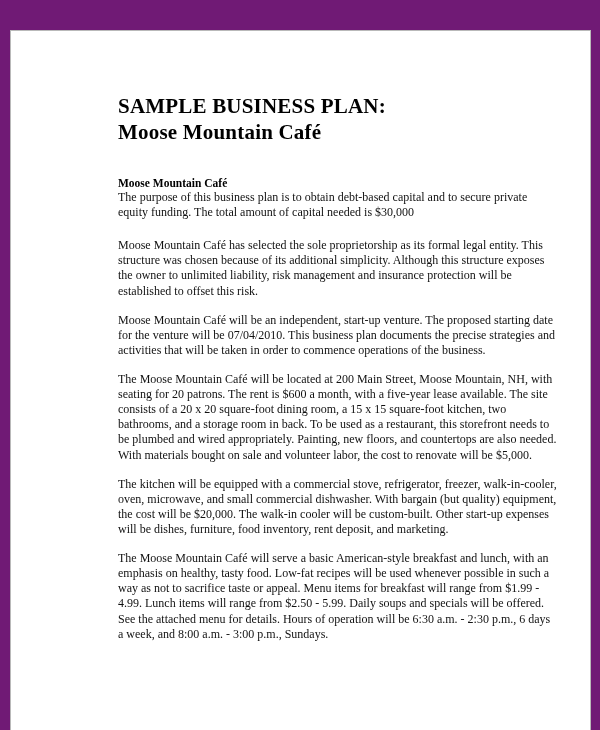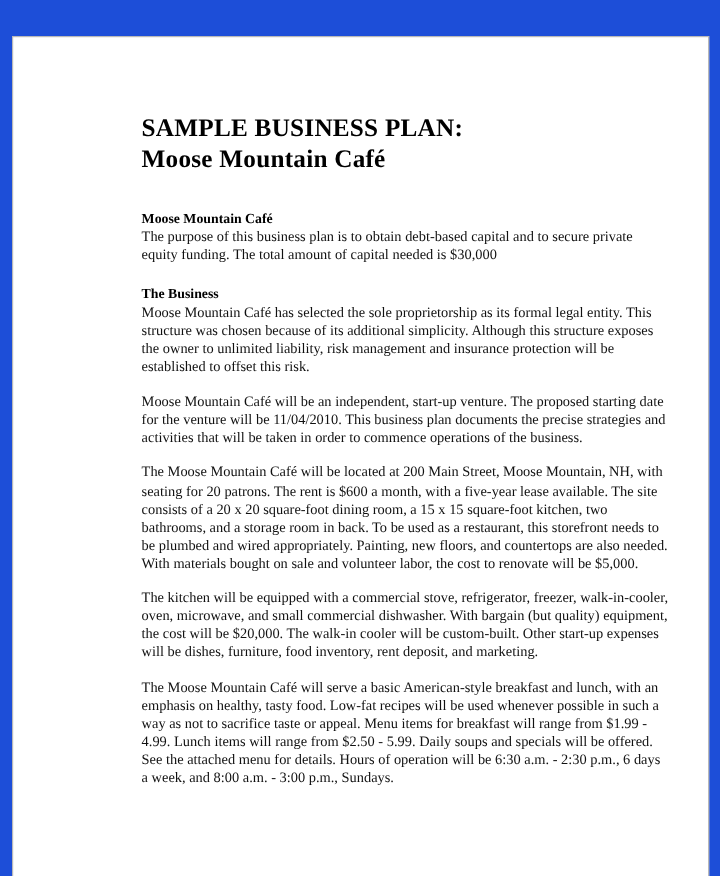--- a/index.html
+++ b/index.html
@@ -9,21 +9,21 @@
   }
   body {
     font-family: "Liberation Serif", "DejaVu Serif", serif;
     color: #1a1a1a;
     -webkit-font-smoothing: antialiased;
   }
   .viewport {
     width: 600px;
     height: 730px;
     overflow: hidden;
-    background: #1d4ed8;
+    background: #701a75;
     position: relative;
   }
   .page {
     box-sizing: border-box;
     position: absolute;
     left: 10px;
     top: 30px;
     width: 581px;
     height: 980px;
     background: #ffffff;
@@ -70,22 +70,21 @@
     </h1>
 
     <div class="section">
       <div class="section-heading">Moose Mountain Café</div>
       <p class="para">The purpose of this business plan is to obtain debt-based capital and to secure private equity funding.  The total amount of capital needed is $30,000</p>
     </div>
 
     <div class="section-gap"></div>
 
     <div class="section">
-      <div class="section-heading">The Business</div>
       <p class="para">Moose Mountain Café has selected the sole proprietorship as its formal legal entity.  This structure was chosen because of its additional simplicity.  Although this structure exposes the owner to unlimited liability, risk management and insurance protection will be established to offset this risk.</p>
-      <p class="para">Moose Mountain Café will be an independent, start-up venture.  The proposed starting date for the venture will be 11/04/2010.  This business plan documents the precise strategies and activities that will be taken in order to commence operations of the business.</p>
+      <p class="para">Moose Mountain Café will be an independent, start-up venture.  The proposed starting date for the venture will be 07/04/2010.  This business plan documents the precise strategies and activities that will be taken in order to commence operations of the business.</p>
       <p class="para">The Moose Mountain Café will be located at 200 Main Street, Moose Mountain, NH, with seating for 20 patrons. The rent is $600 a month, with a five-year lease available. The site consists of a 20 x 20 square-foot dining room, a 15 x 15 square-foot kitchen, two bathrooms, and a storage room in back. To be used as a restaurant, this storefront needs to be plumbed and wired appropriately.  Painting, new floors, and countertops are also needed. With materials bought on sale and volunteer labor, the cost to renovate will be $5,000.</p>
       <p class="para">The kitchen will be equipped with a commercial stove, refrigerator, freezer, walk-in-cooler, oven, microwave, and small commercial dishwasher. With bargain (but quality) equipment, the cost will be $20,000. The walk-in cooler will be custom-built. Other start-up expenses will be dishes, furniture, food inventory, rent deposit, and marketing.</p>
       <p class="para">The Moose Mountain Café will serve a basic American-style breakfast and lunch, with an emphasis on healthy, tasty food. Low-fat recipes will be used whenever possible in such a way as not to sacrifice taste or appeal. Menu items for breakfast will range from $1.99 - 4.99. Lunch items will range from $2.50 - 5.99. Daily soups and specials will be offered. See the attached menu for details. Hours of operation will be 6:30 a.m. - 2:30 p.m., 6 days a week, and 8:00 a.m. - 3:00 p.m., Sundays.</p>
     </div>
 
   </div>
 </div>
 
 </body></html>

